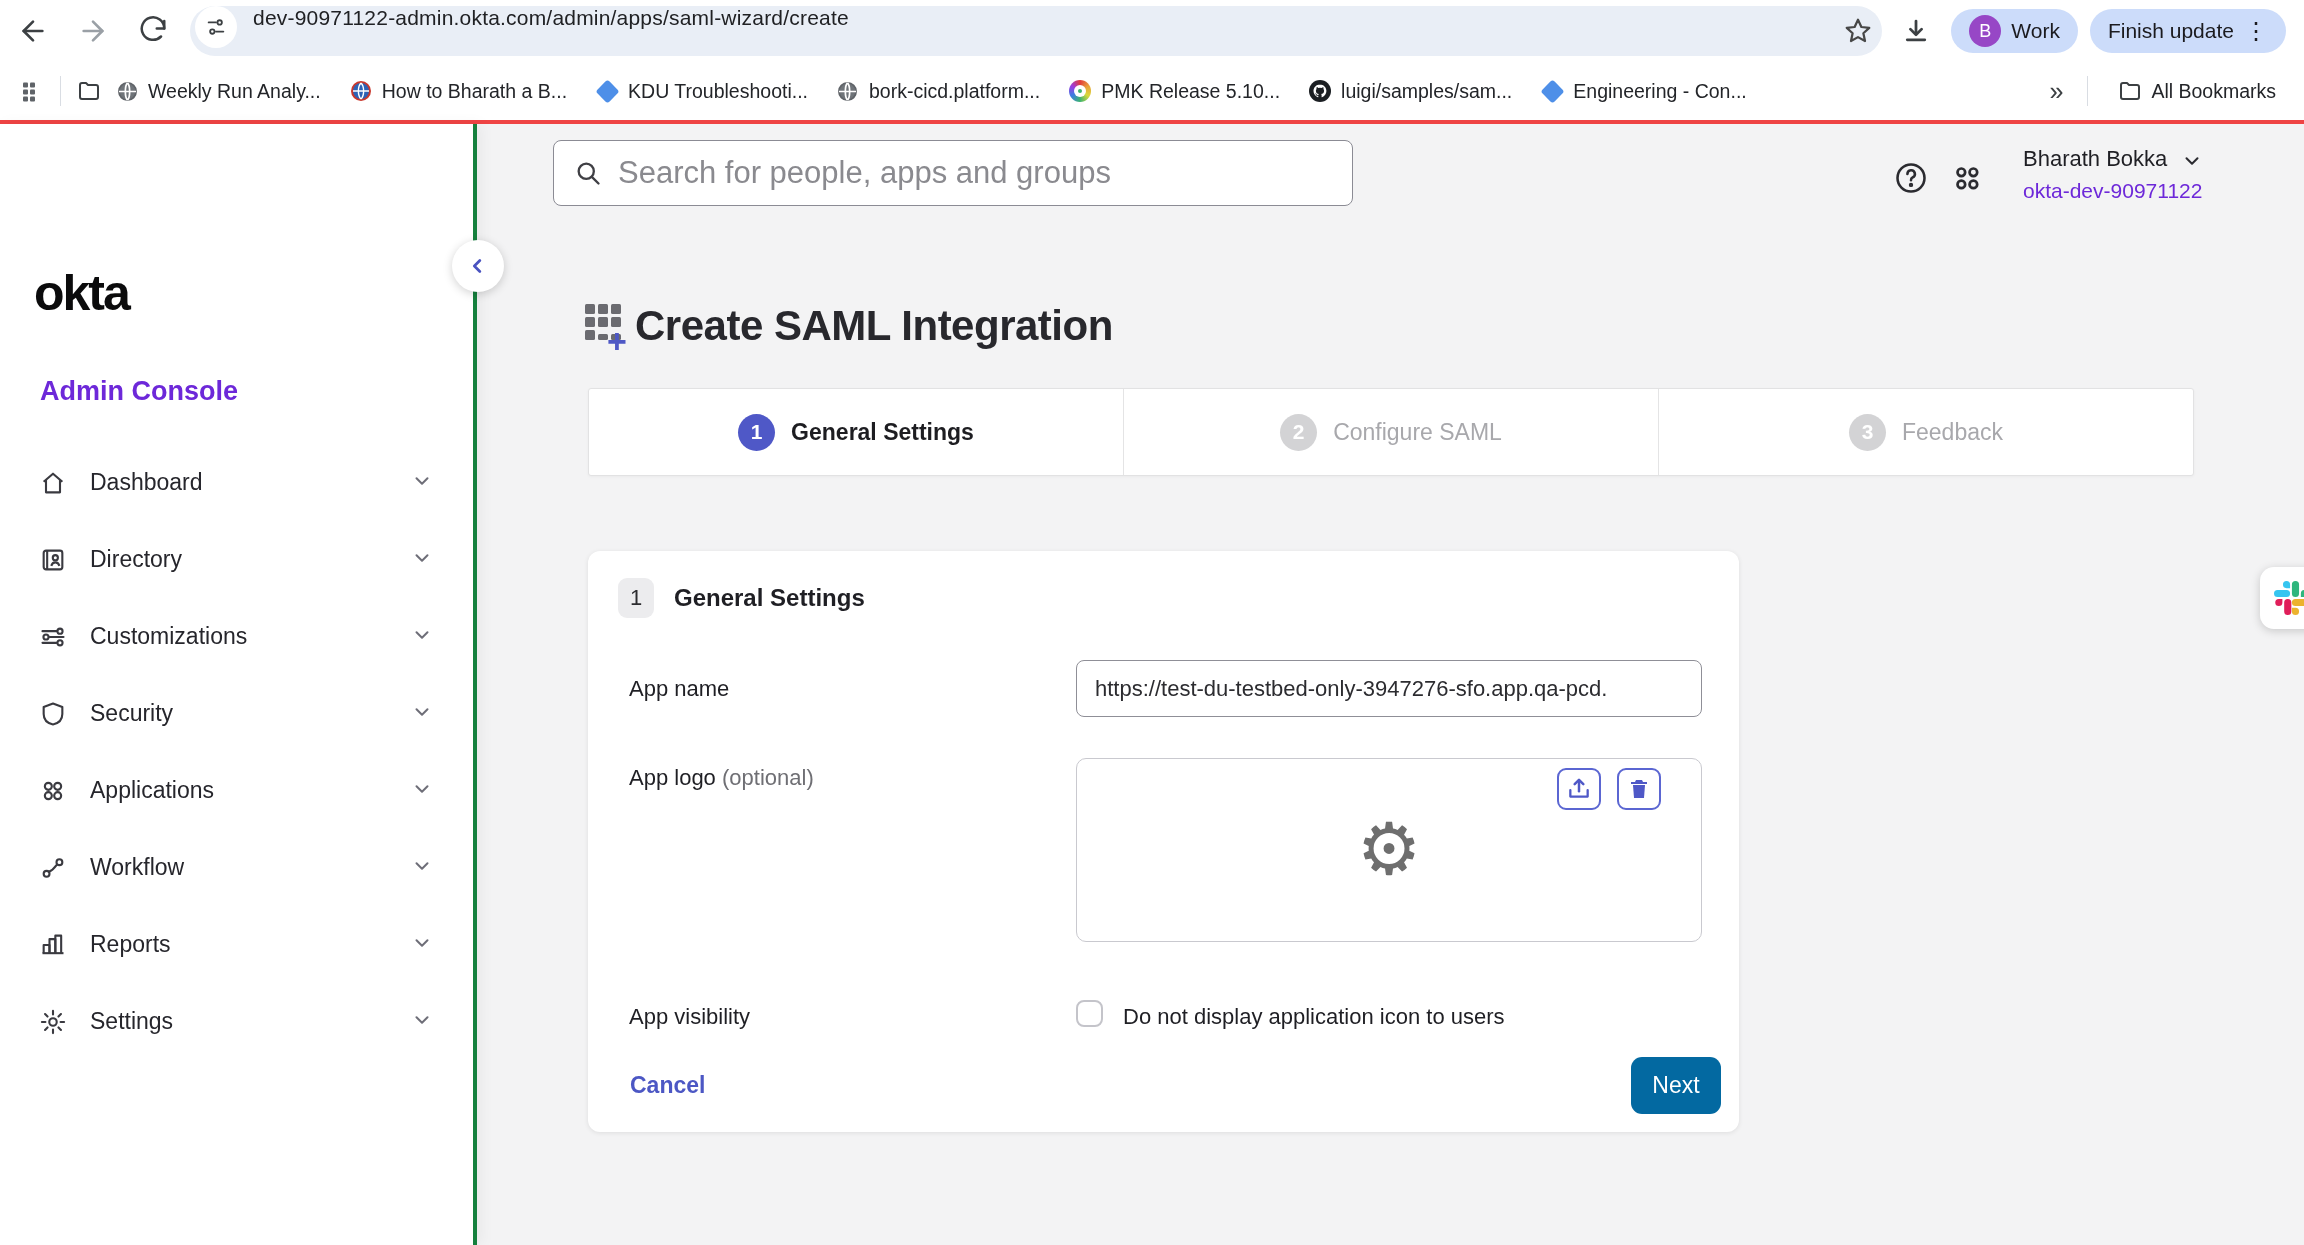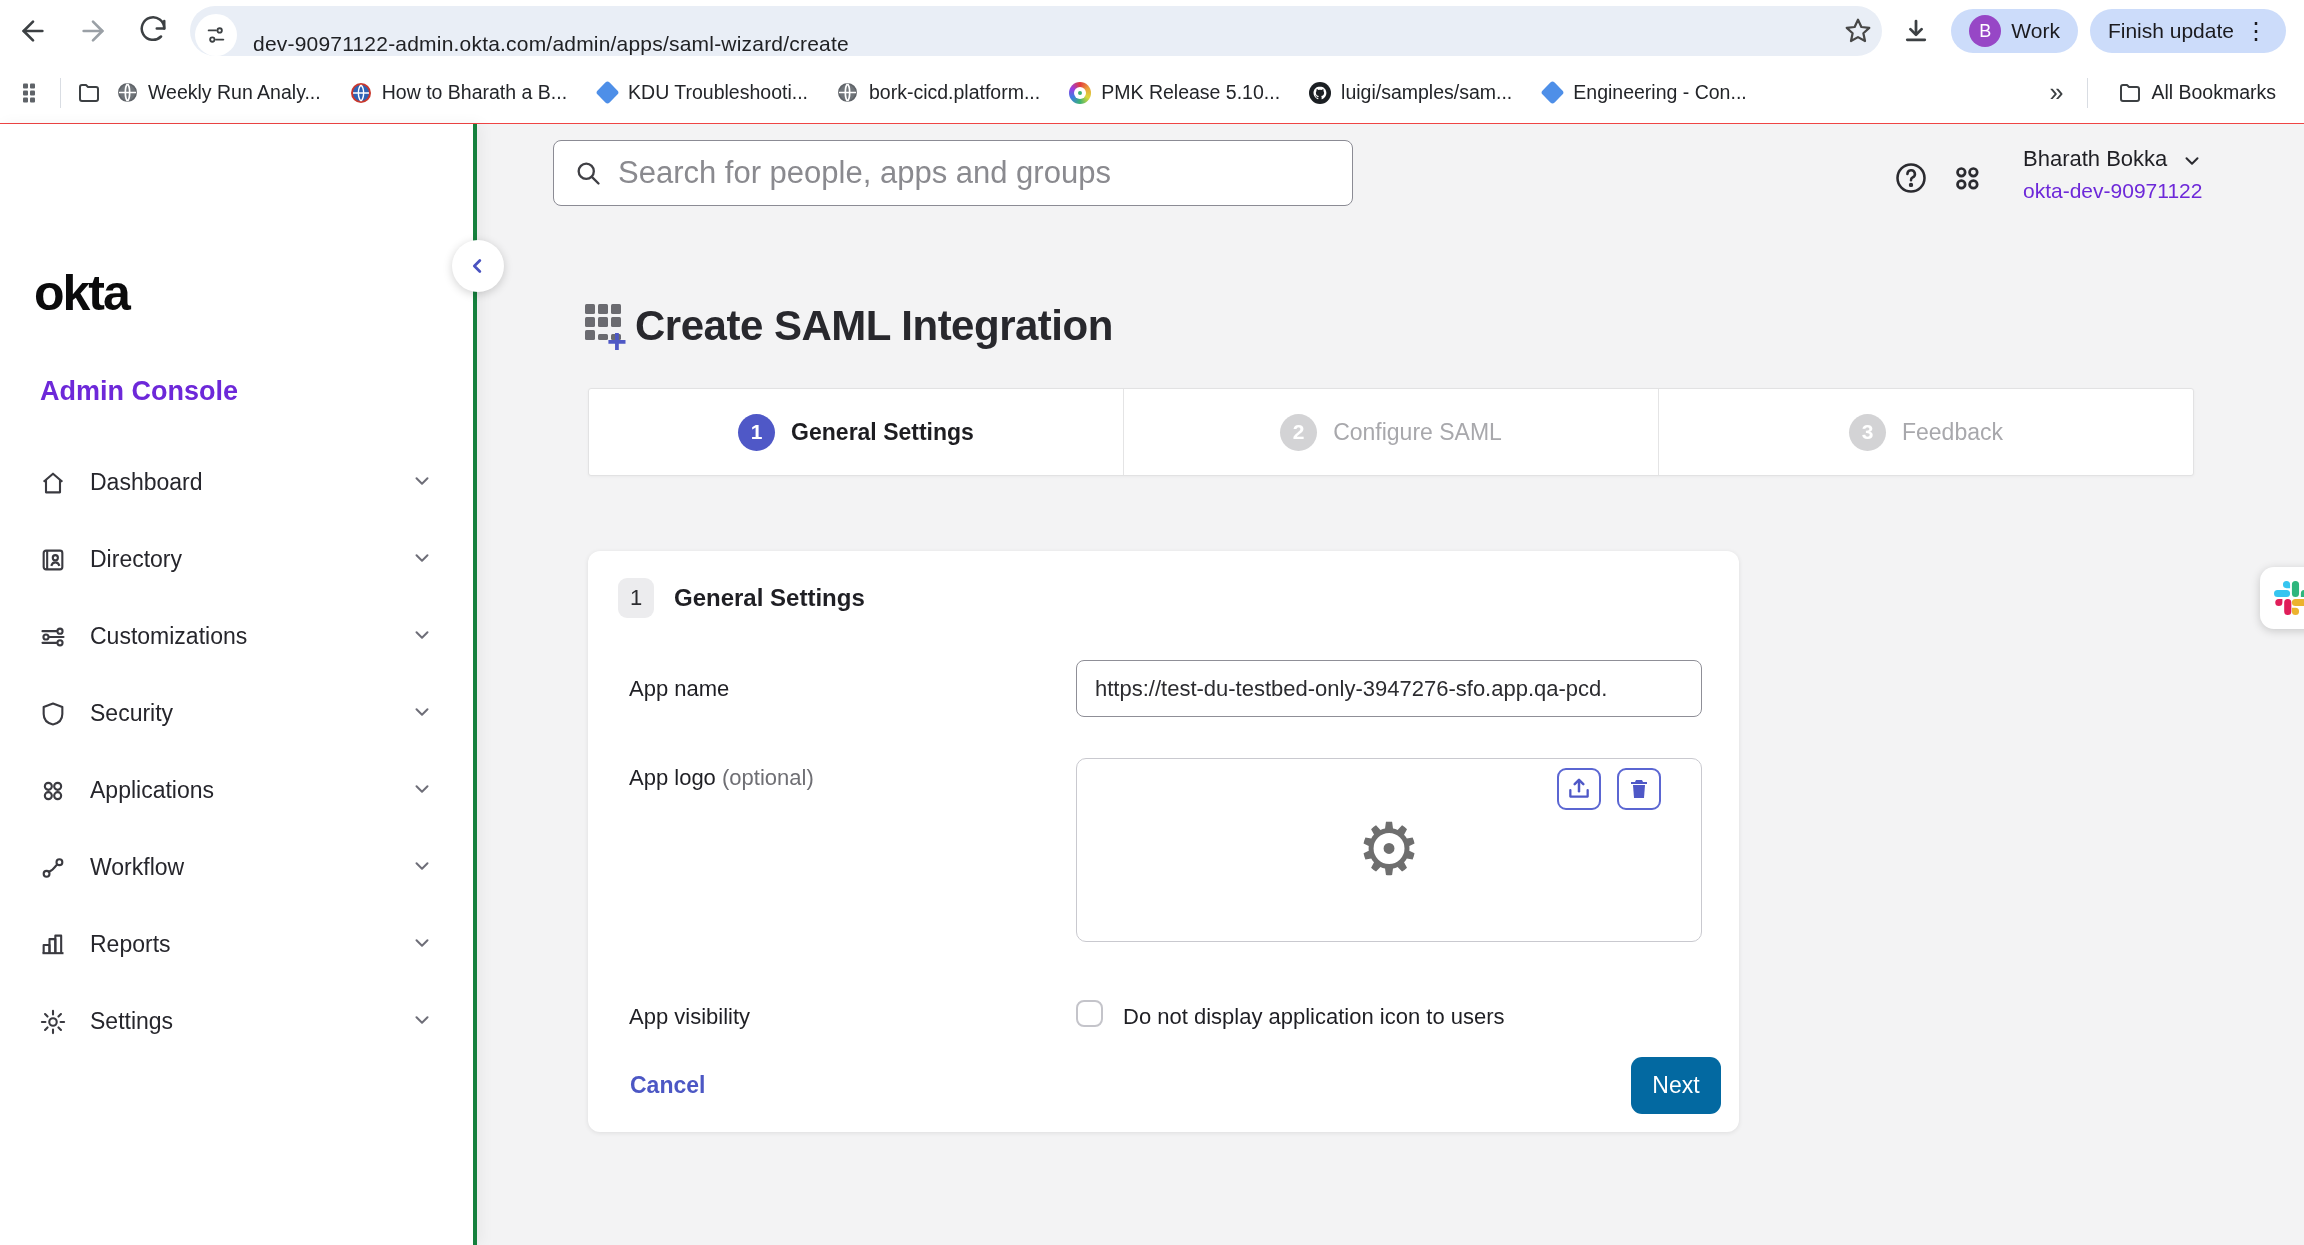--- a/index.html
+++ b/index.html
@@ -5,31 +5,31 @@
   * { margin:0; padding:0; box-sizing:border-box; }
   html,body { width:2304px; height:1245px; overflow:hidden; }
   body { font-family:"Liberation Sans","DejaVu Sans",sans-serif; background:#fff; color:#1d1d21; }
   .screen { position:relative; width:2304px; height:1245px; overflow:hidden; }
 
   
   .chrome { height:62px; background:#fff; display:flex; align-items:center; position:relative; }
   .nav-ic { width:46px; height:46px; display:flex; align-items:center; justify-content:center; border-radius:50%; cursor:pointer; flex:0 0 auto; }
   .nav-ic svg { display:block; }
   .back { margin-left:10px; } .fwd { margin-left:14px; } .reload { margin-left:14px; }
-  .urlbar { position:absolute; left:190px; top:6px; width:1692px; height:50px; background:#e9eef6; border-radius:25px; display:flex; align-items:flex-end; }
+  .urlbar { position:absolute; left:190px; top:6px; width:1692px; height:50px; background:#e9eef6; border-radius:25px; display:flex; align-items:flex-start; }
   .tune-circle { width:42px; height:42px; margin-left:5px; background:#fff; border-radius:50%; display:flex; align-items:center; justify-content:center; }
   .url-text { margin-left:16px; font-size:21px; color:#202124; letter-spacing:.2px; }
   .chrome-right { position:absolute; right:18px; top:0; height:62px; display:flex; align-items:center; gap:12px; }
   .pill { height:44px; border-radius:22px; background:#ccdcfa; display:flex; align-items:center; padding:0 18px; gap:10px; cursor:pointer; }
   .pill .ptxt { font-size:21px; color:#1b1b1f; }
   .avatar-b { width:32px; height:32px; border-radius:50%; background:#9747c6; color:#fff; font-size:18px; display:flex; align-items:center; justify-content:center; }
   .dots3 { font-size:24px; color:#1b1b1f; line-height:1; letter-spacing:0; }
 
   
-  .bookmarks { height:62px; background:#fff; border-bottom:1px solid #ef4444; display:flex; align-items:center; padding:0 14px; position:relative; }
+  .bookmarks { height:62px; background:#fff; border-bottom:4px solid #ef4444; display:flex; align-items:center; padding:0 14px; position:relative; }
   .bm-sep { width:1px; height:30px; background:#d9dde3; margin:0 16px; }
   .bm-item { display:flex; align-items:center; gap:9px; margin:0 14px; cursor:pointer; white-space:nowrap; }
   .bm-label { font-size:19.5px; color:#232529; }
   .bm-glyph { width:24px; height:24px; display:flex; align-items:center; justify-content:center; flex:0 0 auto; }
   .diamond { width:17px; height:17px; background:#4e8fe8; transform:rotate(45deg); border-radius:3px; }
   .spiral { width:22px; height:22px; border-radius:50%; background:conic-gradient(#e23c3c,#e9a13b,#d9d93b,#3cb371,#3c7de2,#9a3ce2,#e23c3c); position:relative; }
   .spiral::after { content:""; position:absolute; inset:5px; border-radius:50%; background:#fff; }
   .spiral::before { content:""; position:absolute; inset:9px; border-radius:50%; background:#3cb371; z-index:1; }
   .bm-right { margin-left:auto; display:flex; align-items:center; }
   .overflow-chev { font-size:25px; color:#3c4043; margin:0 8px; cursor:pointer; }

